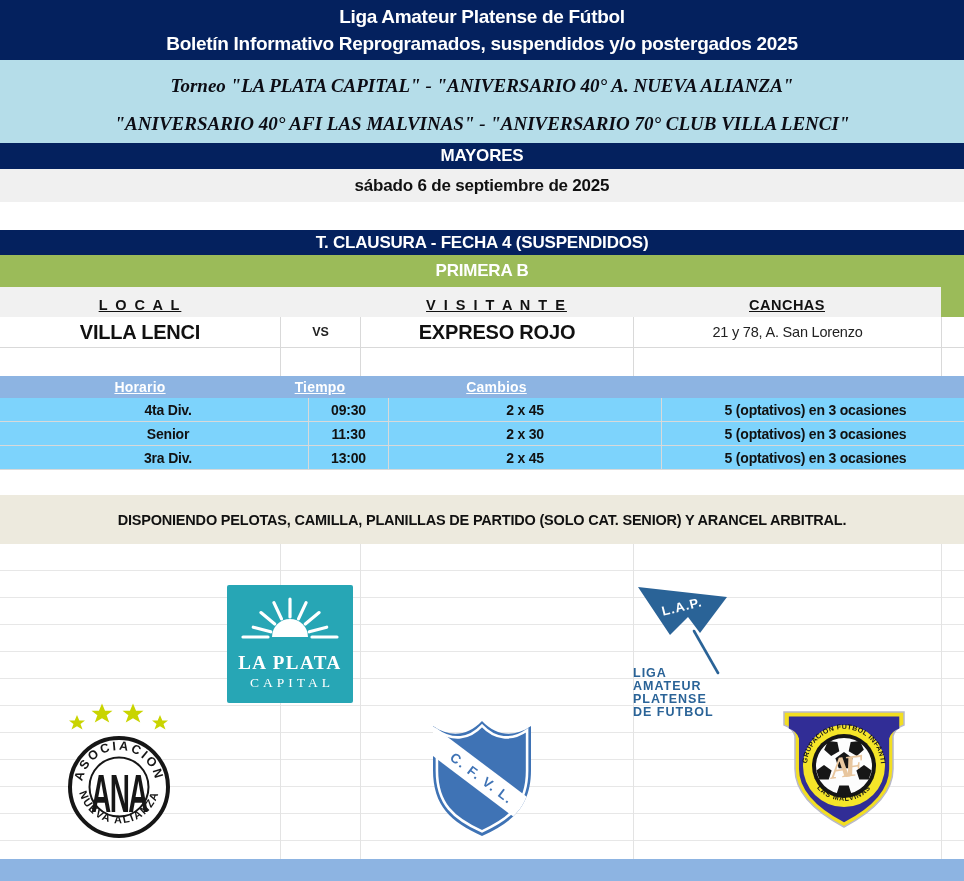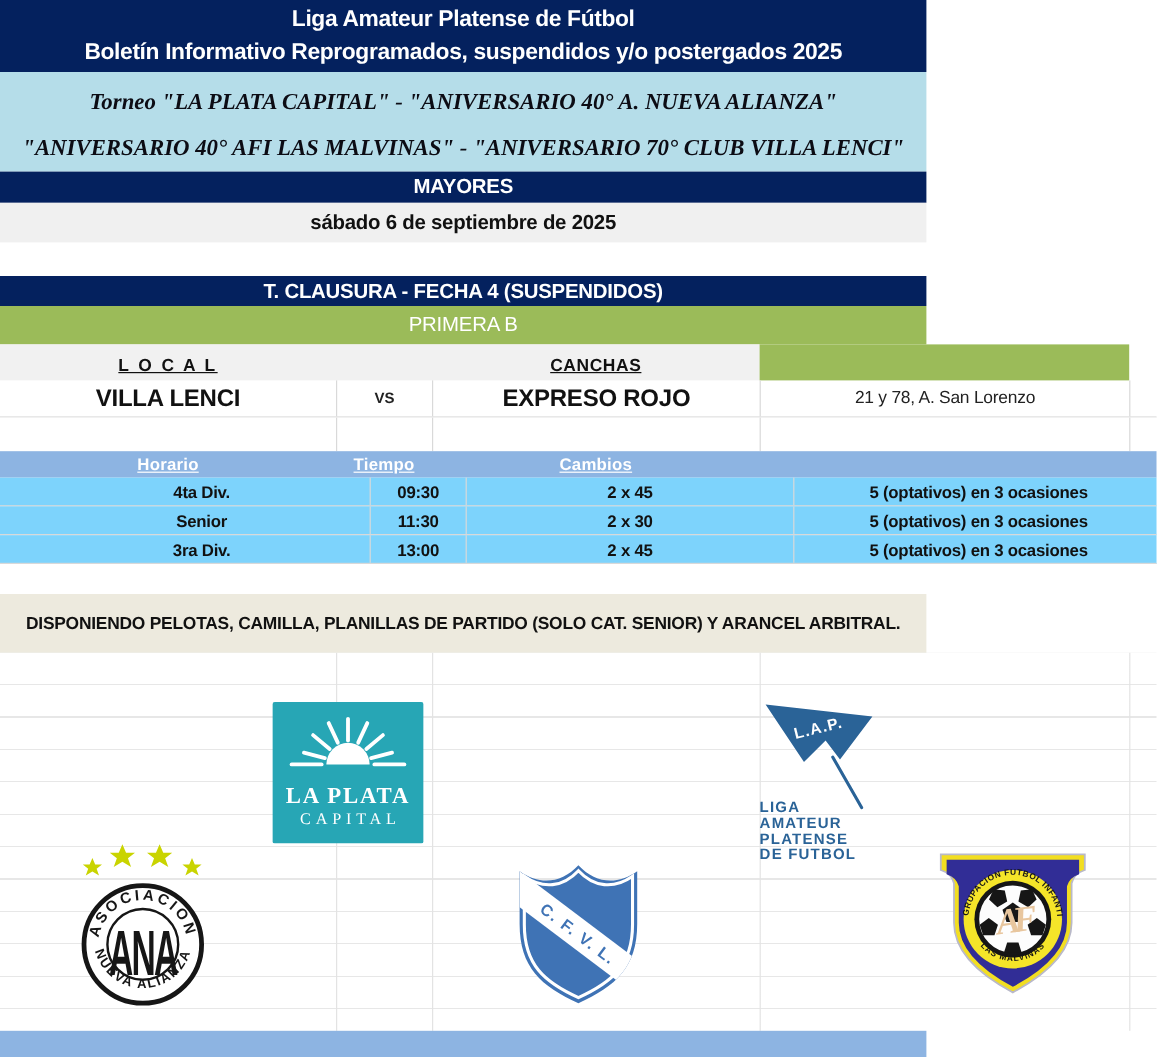--- a/index.html
+++ b/index.html
@@ -1,33 +1,33 @@
 <!DOCTYPE html>
 <html><head>
 <meta charset="utf-8">
 <style>
   * { margin:0; padding:0; box-sizing:border-box; }
   body { background:#fff; font-family:"Liberation Sans","DejaVu Sans",sans-serif; }
   #page { position:relative; width:964px; height:881px; background:#fff; overflow:hidden; }
 
-  .band { position:absolute; left:0; width:772px; text-align:center; }
+  .band { position:absolute; left:0; width:964px; text-align:center; }
 
   .title-band { top:0; height:60px; background:#04215e; color:#fff; font-weight:bold;
     font-size:19px; letter-spacing:-0.3px; display:flex; flex-direction:column;
     justify-content:center; gap:5px; }
   .tournament-band { top:60px; height:83px; background:#b5dde9; color:#0c0c14;
     font-family:"Liberation Serif","DejaVu Serif",serif; font-style:italic; font-weight:bold;
     font-size:19px; display:flex; flex-direction:column; padding-top:15px; gap:16px; }
   .mayores-band { top:143px; height:26px; background:#04215e; color:#fff; font-weight:bold;
     font-size:17px; line-height:26px; letter-spacing:-0.2px; }
   .date-band { top:169px; height:33px; background:#f0f0f0; color:#111; font-weight:bold;
     font-size:17px; line-height:33px; letter-spacing:-0.2px; }
   .round-band { top:230px; height:25px; background:#04215e; color:#fff; font-weight:bold;
     font-size:17px; line-height:25px; letter-spacing:-0.2px; }
-  .division-band { top:255px; height:32px; background:#9bbb59; color:#fff; font-weight:normal;
+  .division-band { top:255px; height:32px; background:#9bbb59; color:#fff; font-weight:bold;
     font-size:17px; line-height:32px; letter-spacing:-0.2px; }
 
   .grid-row { position:absolute; left:0; width:964px; display:grid;
     grid-template-columns:280px 80px 273px 308px 23px; }
   .cell { display:flex; align-items:center; justify-content:center; }
 
   .fixture-header { top:287px; height:35px; }
   .fixture-header .cell { background:#f1f1f1; font-weight:bold; font-size:14.5px; color:#111; }
   .fixture-header .hdr { text-decoration:underline; letter-spacing:2px; }
   .fixture-header .hdr-plain { text-decoration:underline; letter-spacing:0.5px; }
@@ -93,20 +93,21 @@
   </div>
 
   <div class="band mayores-band">MAYORES</div>
   <div class="band date-band">sábado 6 de septiembre de 2025</div>
   <div class="band round-band">T. CLAUSURA - FECHA 4 (SUSPENDIDOS)</div>
   <div class="band division-band">PRIMERA B</div>
 
   <div class="grid-row fixture-header">
     <div class="cell hdr">L O C A L</div>
     <div class="cell"></div>
+    <div class="cell hdr">V I S I T A N T E</div>
     <div class="cell hdr-plain">CANCHAS</div>
     <div class="cell green-tail"></div>
   </div>
 
   <div class="grid-row match-row">
     <div class="cell team">VILLA LENCI</div>
     <div class="cell vs">VS</div>
     <div class="cell team">EXPRESO ROJO</div>
     <div class="cell cancha">21 y 78, A. San Lorenzo</div>
     <div class="cell"></div>

